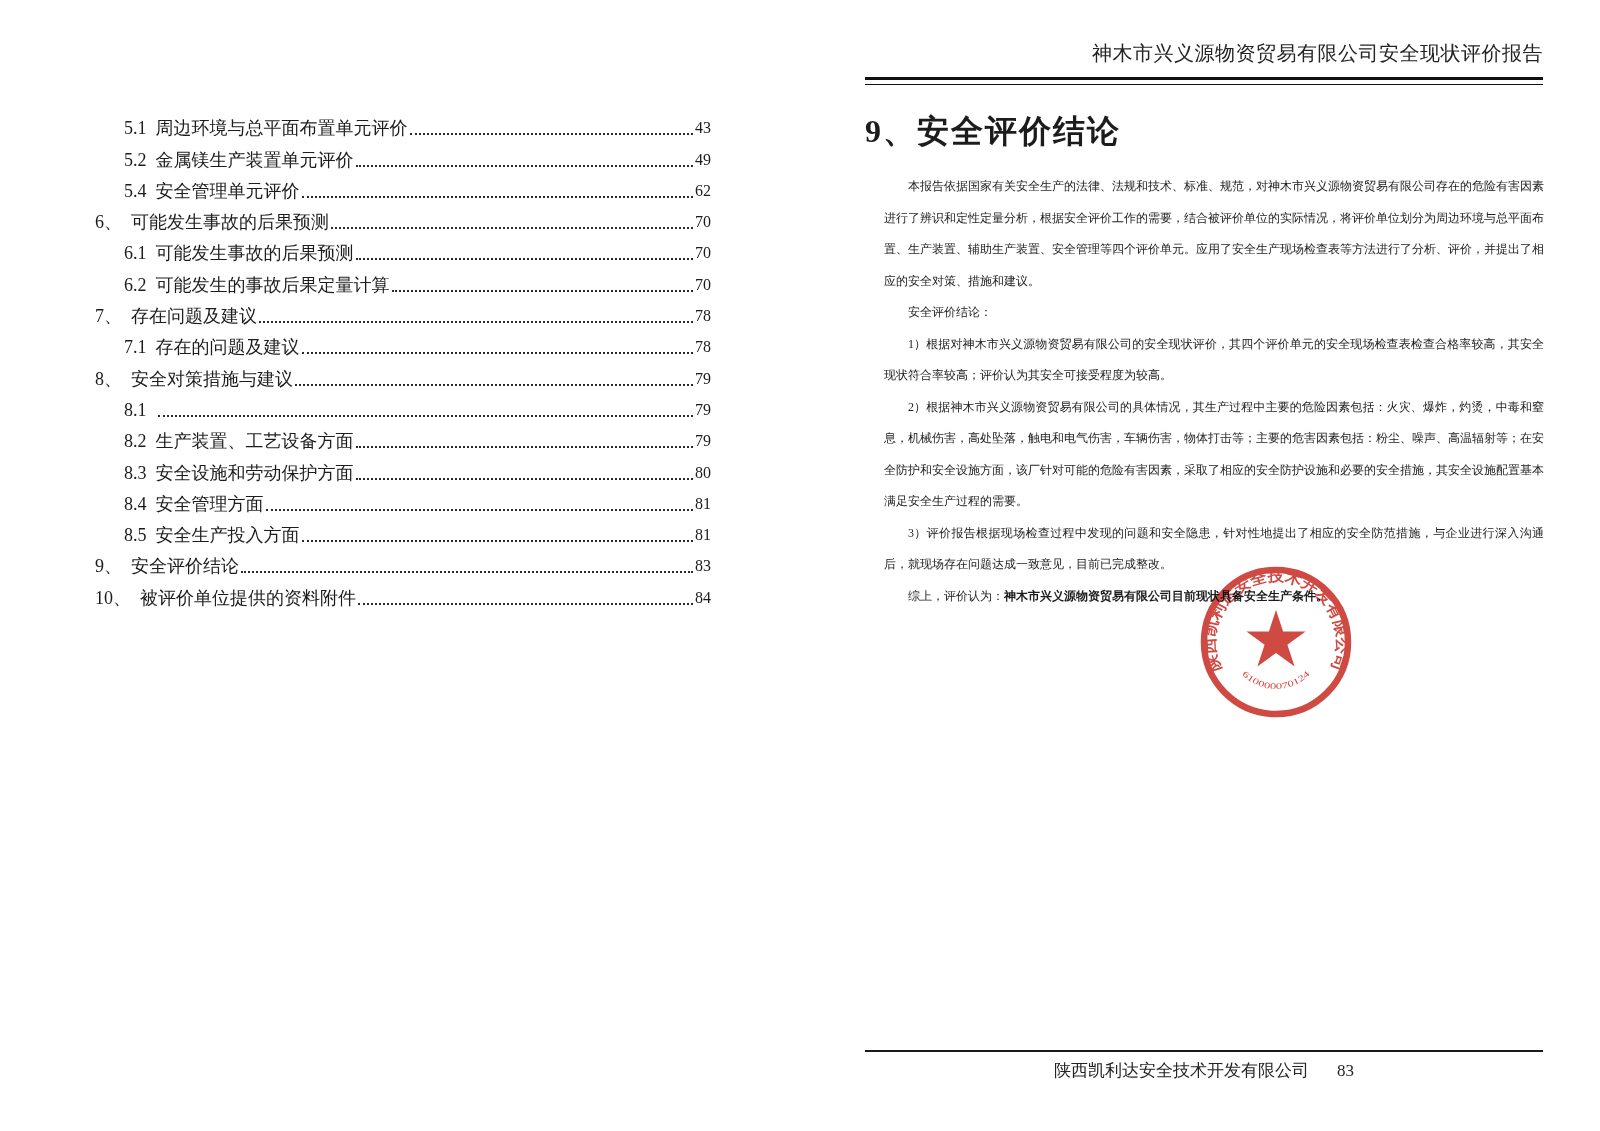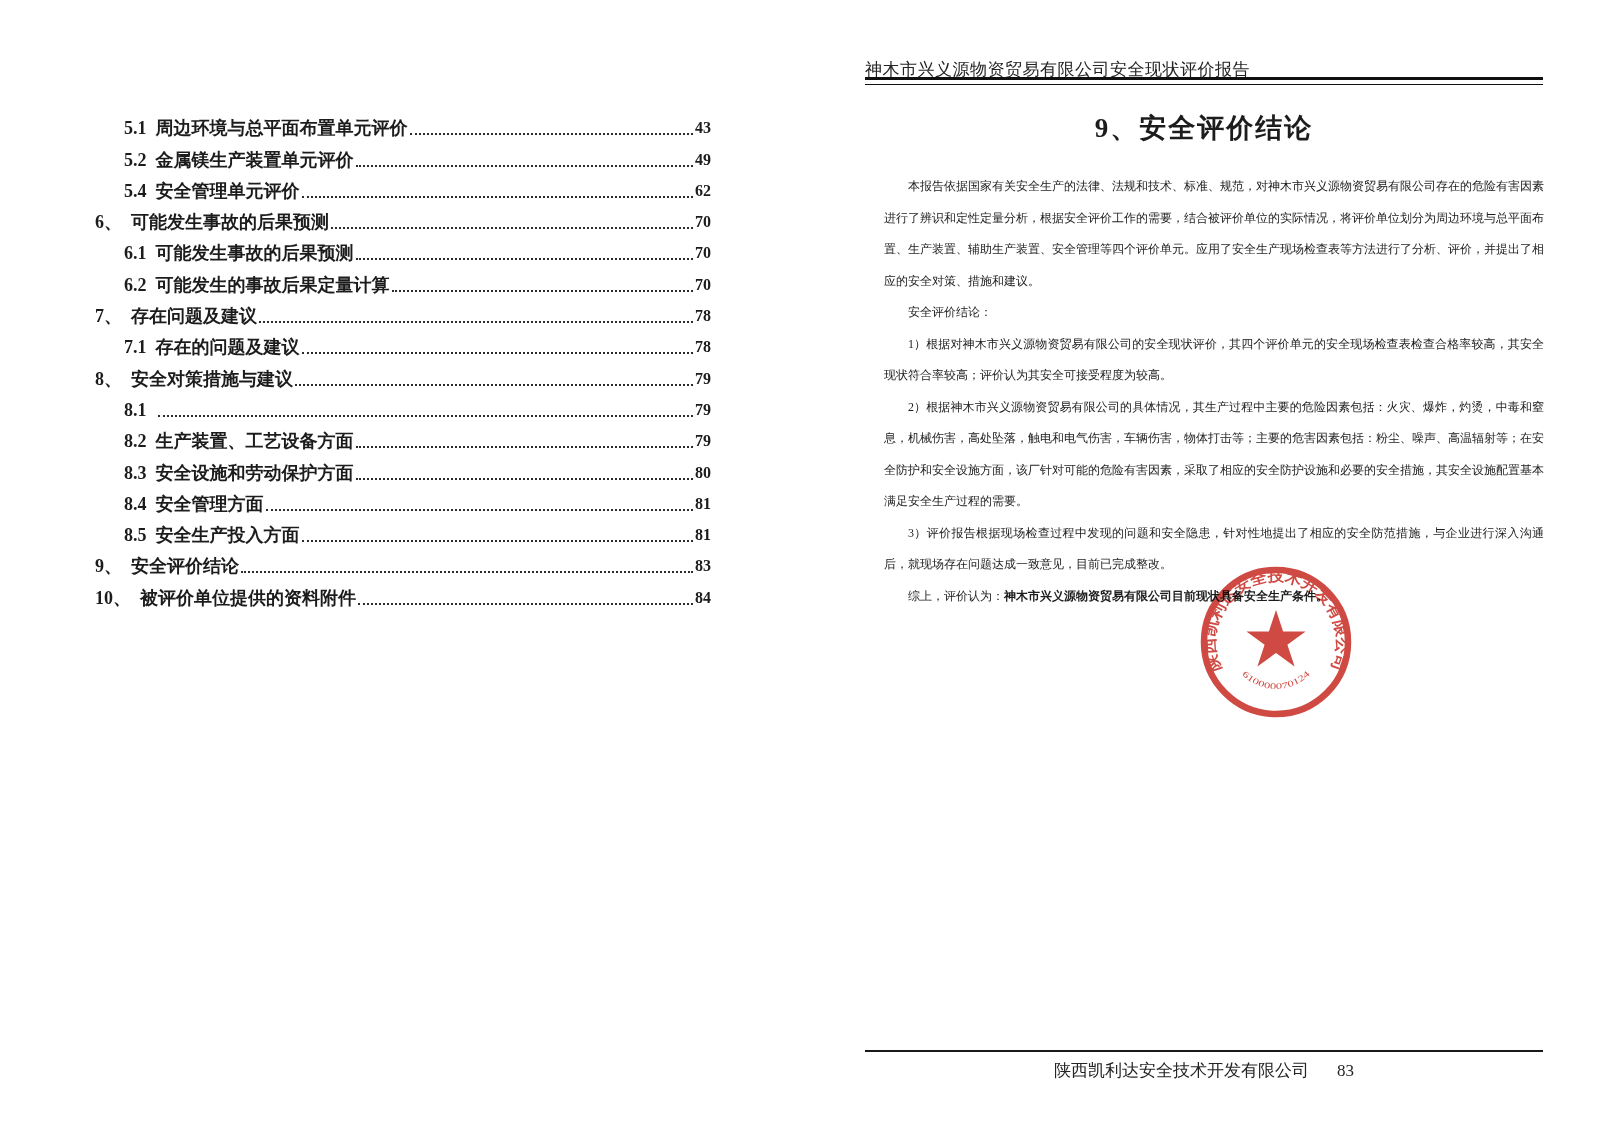--- a/index.html
+++ b/index.html
@@ -10,42 +10,42 @@
     color:#1c1c1c;
   }
   .page { position:absolute; inset:0; }
 
   
   .toc {
     position:absolute; left:95px; top:109px; width:616px;
   }
   .toc-row {
     display:flex; align-items:flex-end; height:31.3px;
-    font-weight:bold; font-size:18px; line-height:24px; white-space:nowrap;text-align:center;
+    font-weight:normal; font-size:18px; line-height:24px; white-space:nowrap;text-align:center;
   }
   .toc-row.sub { padding-left:29px; }
   .toc-num { margin-right:9px; }
   .toc-leader {
     flex:1 1 auto; align-self:flex-end;
     border-bottom:2px dotted #2b2b2b; margin:0 2px 5px 2px; min-width:20px;
   }
   .toc-page { font-size:16px; }
 
   
   .rp-header {
-    position:absolute; left:865px; top:58px; width:678px;
-    text-align:left; font-size:17px; color:#242424; letter-spacing:0.5px;
+    position:absolute; left:865px; top:40px; width:678px;
+    text-align:right; font-size:20px; color:#242424; letter-spacing:0.5px;
   }
   .rp-rule {
     position:absolute; left:865px; top:77px; width:678px; height:4px;
     border-top:3px solid #101010; border-bottom:1.5px solid #101010;
   }
   .rp-title {
     position:absolute; left:865px; top:110px; width:678px;
-    text-align:center; font-size:27px; font-weight:bold; letter-spacing:2px;
+    text-align:left; font-size:32px; font-weight:bold; letter-spacing:2px;
   }
   .rp-body {
     position:absolute; left:884px; top:171px; width:660px;
     font-size:12px; line-height:31.5px; text-align:justify;
   }
   .rp-body p { margin:0; text-indent:2em; }
   .rp-body p strong { font-weight:bold; }
 
   
   .stamp {

